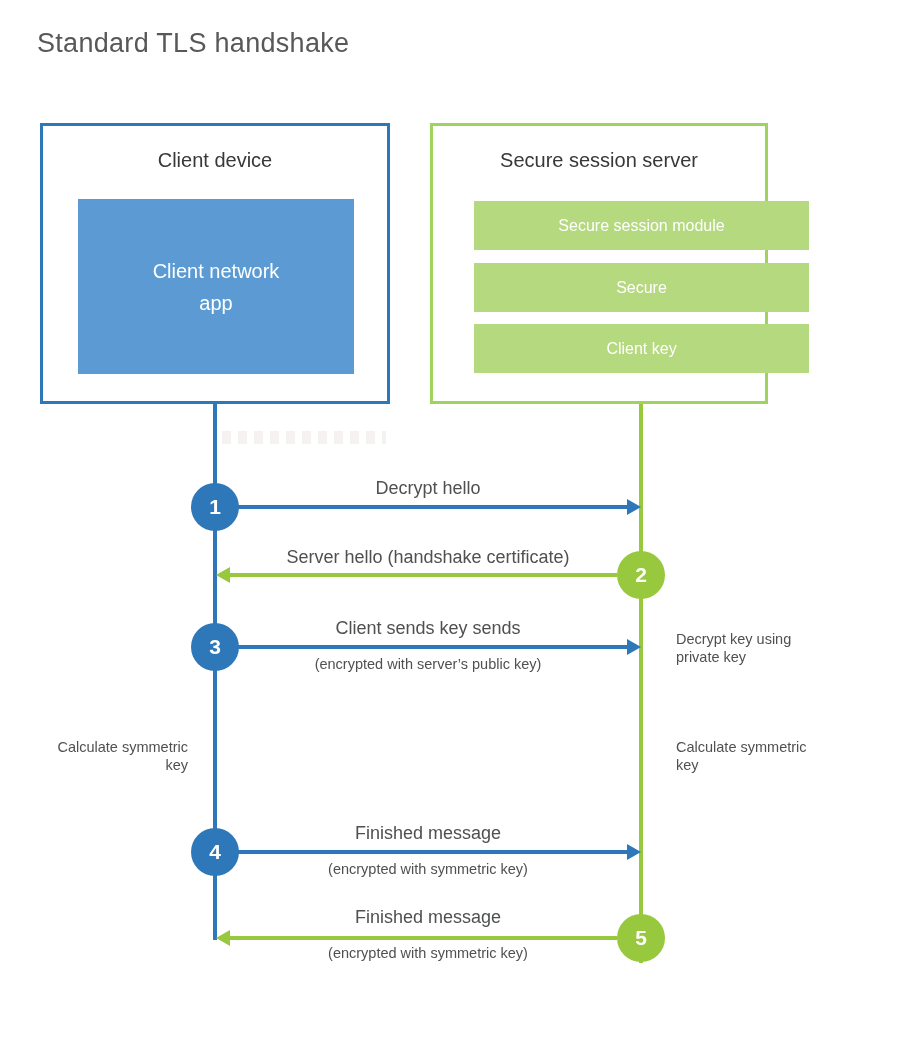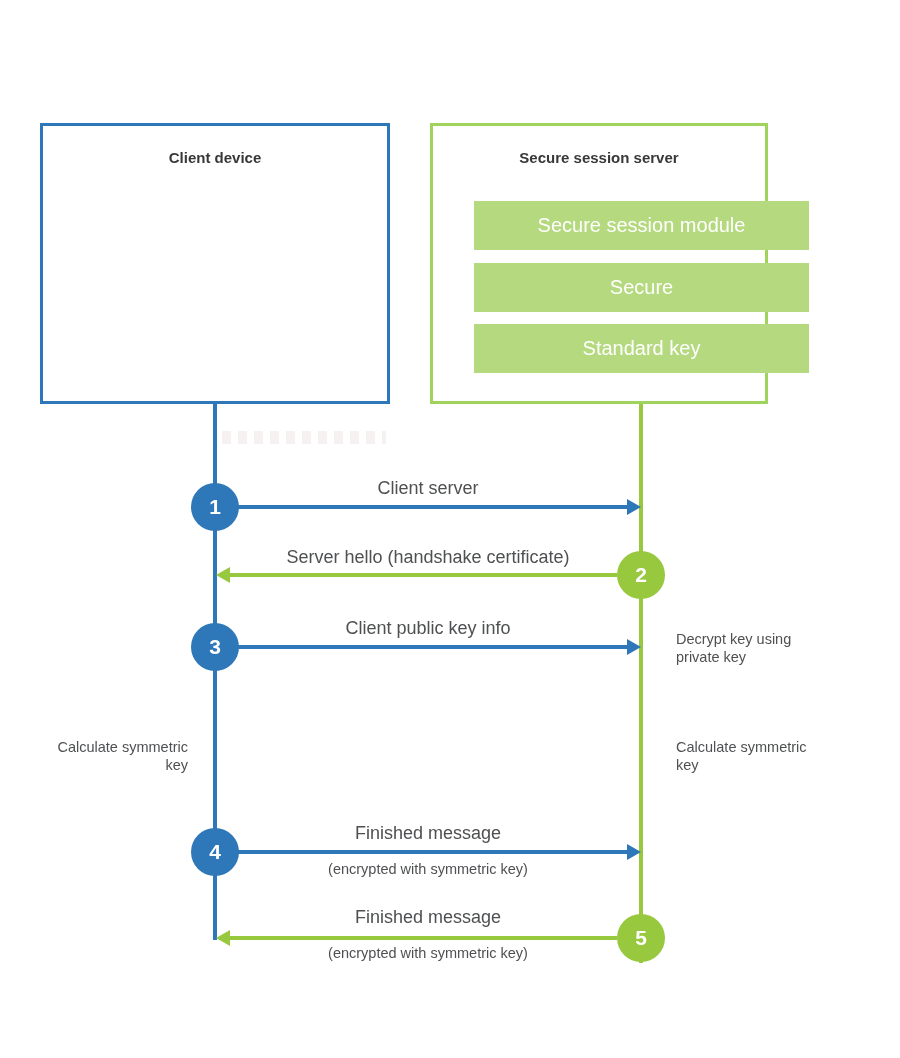--- a/index.html
+++ b/index.html
@@ -8,27 +8,27 @@
     --text-dark:#38383a; --text-gray:#4f5052; --title-gray:#57585a;
   }
   html,body{margin:0;padding:0;background:#ffffff;}
   body{font-family:"Liberation Sans","DejaVu Sans",sans-serif;}
   #canvas{position:relative;width:900px;height:1058px;background:#ffffff;overflow:hidden;}
   .abs{position:absolute;}
   .diagram-title{left:37px;top:28px;font-size:27px;font-weight:300;color:var(--title-gray);letter-spacing:.3px;}
   .entity-box{box-sizing:border-box;top:123px;height:281px;background:#fff;}
   .client-box{left:40px;width:350px;border:3px solid var(--blue);}
   .server-box{left:430px;width:338px;border:3px solid var(--green-border);}
-  .box-title{margin-top:23px;text-align:center;font-weight:700;font-size:15px;color:var(--text-dark);}
+  .box-title{margin-top:23px;text-align:center;font-weight:400;font-size:20px;color:var(--text-dark);}
   .app-rect{left:35px;top:73px;width:276px;height:175px;background:var(--blue-light);
             display:flex;align-items:center;justify-content:center;text-align:center;
             color:#fff;font-size:20px;line-height:1.6;}
   .app-rect span{display:inline-block;width:150px;}
   .module-bar{left:41px;width:335px;height:49px;background:var(--green-light);
-              color:#fff;font-size:20px;text-align:center;line-height:49px;}
+              color:#fff;font-size:16px;text-align:center;line-height:49px;}
   .bar-1{top:75px;} .bar-2{top:137px;} .bar-3{top:198px;}
   .vline{width:4px;top:404px;}
   .vline-client{left:213px;height:536px;background:var(--blue);}
   .vline-server{left:639px;height:559px;background:var(--green);}
   .shaft{height:4px;}
   .shaft.blue{background:var(--blue);} .shaft.green{background:var(--green);}
   .head{width:0;height:0;border-top:8px solid transparent;border-bottom:8px solid transparent;}
   .head.right{border-left:14px solid var(--blue);}
   .head.left{border-right:14px solid var(--green);}
   .step-badge{width:48px;height:48px;border-radius:50%;color:#fff;font-weight:700;
@@ -38,50 +38,55 @@
   .msg-sub{left:215px;width:426px;text-align:center;font-size:14.5px;color:var(--text-gray);}
   .side-note{font-size:14.5px;line-height:17.5px;color:var(--text-gray);}
   .ghost-dashes{left:222px;top:431px;width:164px;height:13px;opacity:.5;
     background:repeating-linear-gradient(90deg,rgba(214,196,196,.45) 0 9px,transparent 9px 16px);}
 </style>
 </head>
 <body>
 
 <div id="canvas">
 
+  <div class="abs diagram-title">Standard TLS handshake</div>
 
   <div class="abs entity-box client-box">
     <div class="box-title">Client device</div>
+    <div class="abs app-rect">
+      <span>Client network app</span>
+    </div>
   </div>
 
   <div class="abs entity-box server-box">
     <div class="box-title">Secure session server</div>
     <div class="abs module-bar bar-1">Secure session module</div>
     <div class="abs module-bar bar-2">Secure</div>
-    <div class="abs module-bar bar-3">Standard key</div>
+    <div class="abs module-bar bar-3">Client key</div>
   </div>
 
   <div class="abs vline vline-client"></div>
   <div class="abs vline vline-server"></div>
 
   <div class="abs ghost-dashes"></div>
 
-  <div class="abs msg-label" style="top:478px">Client server</div>
+  <div class="abs msg-label" style="top:478px">Decrypt hello</div>
   <div class="abs shaft blue" style="left:215px;top:505px;width:413px"></div>
   <div class="abs head right" style="left:627px;top:499px"></div>
   <div class="abs step-badge blue" style="left:191px;top:483px">1</div>
 
   <div class="abs msg-label" style="top:547px">Server hello (handshake certificate)</div>
   <div class="abs shaft green" style="left:230px;top:573px;width:387px"></div>
   <div class="abs head left" style="left:216px;top:567px"></div>
   <div class="abs step-badge green" style="left:617px;top:551px">2</div>
 
-  <div class="abs msg-label" style="top:618px">Client public key info</div>
+  <div class="abs msg-label" style="top:618px">Client sends key sends</div>
   <div class="abs shaft blue" style="left:215px;top:645px;width:413px"></div>
   <div class="abs head right" style="left:627px;top:639px"></div>
+  <div class="abs msg-sub" style="top:656px">(encrypted with server’s public key)</div>
   <div class="abs step-badge blue" style="left:191px;top:623px">3</div>
   <div class="abs side-note" style="left:676px;top:631px;width:145px">Decrypt key using private key</div>
 
   <div class="abs side-note" style="left:38px;top:739px;width:150px;text-align:right">Calculate symmetric key</div>
   <div class="abs side-note" style="left:676px;top:739px;width:150px">Calculate symmetric key</div>
 
   <div class="abs msg-label" style="top:823px">Finished message</div>
   <div class="abs shaft blue" style="left:215px;top:850px;width:413px"></div>
   <div class="abs head right" style="left:627px;top:844px"></div>
   <div class="abs msg-sub" style="top:861px">(encrypted with symmetric key)</div>

